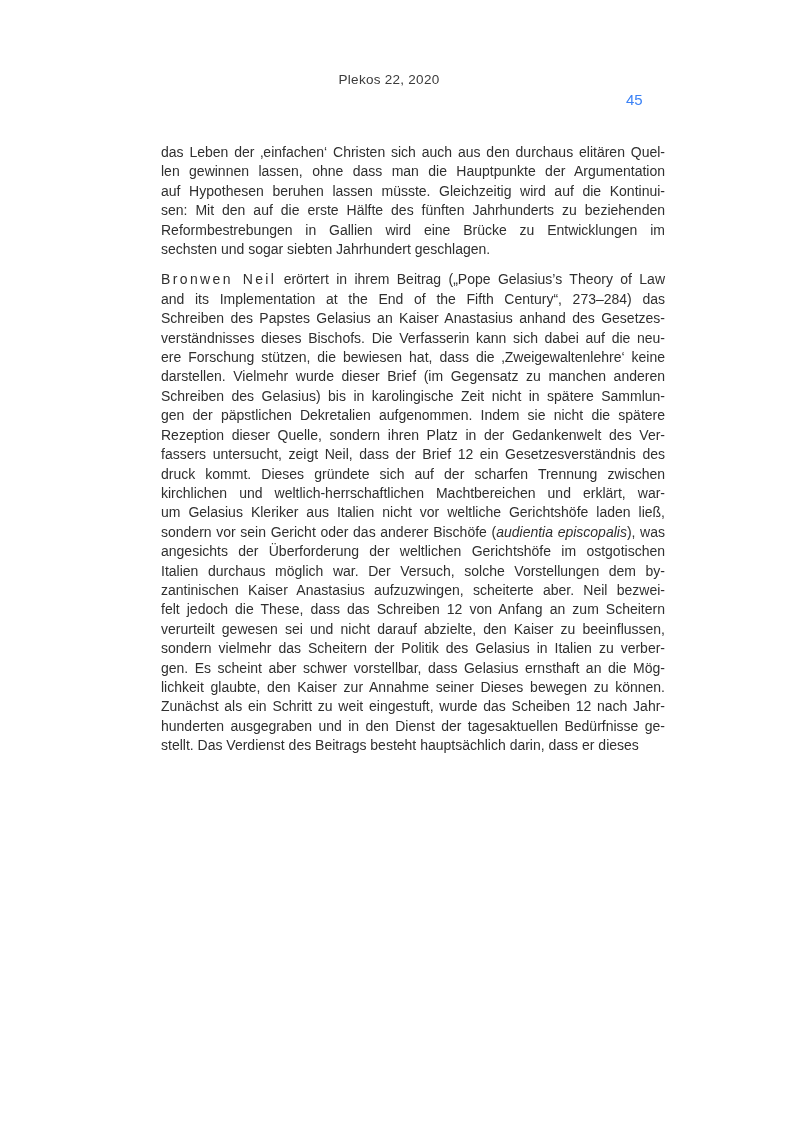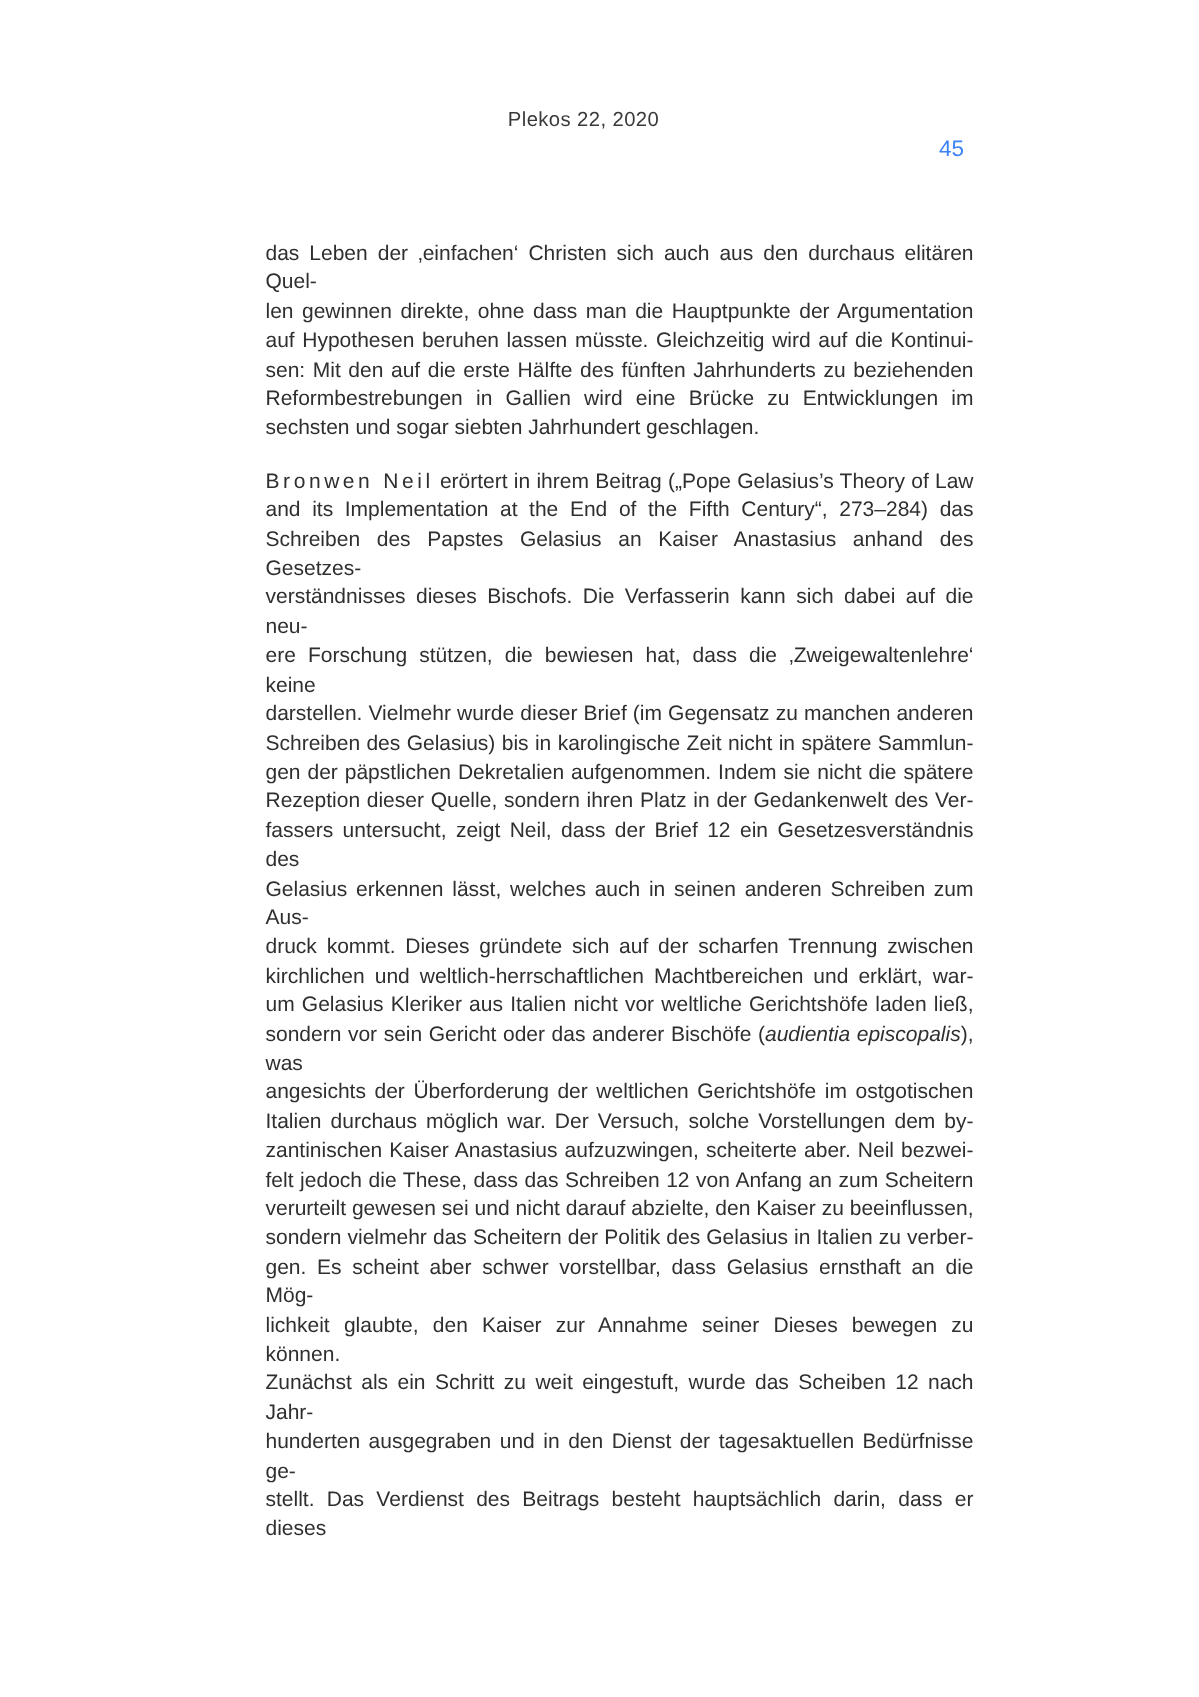--- a/index.html
+++ b/index.html
@@ -35,59 +35,58 @@
     margin-top: 24px;
   }
   .body-text {
     position: absolute;
     top: 143px;
     left: 161px;
     width: 504px;
     font-size: 14px;
     line-height: 19.4px;
   }
-  .paragraph { margin: 16px; }
+  .paragraph { margin: 0; }
   .paragraph + .paragraph { margin-top: 11px; }
   .line {
     text-align: justify;
     text-align-last: justify;
   }
   .line.last {
     text-align-last: left;
   }
   .seg-sp { letter-spacing: 0.17em; }
   .seg-it { font-style: italic; }
 </style>
 </head>
 <body>
 
 <div class="page">
   <div class="running-head">Plekos 22, 2020</div>
   <div class="page-number">45</div>
   <div class="body-text">
     <div class="paragraph">
         <div class="line"><span>das Leben der ‚einfachen‘ Christen sich auch aus den durchaus elitären Quel-</span></div>
-        <div class="line"><span>len gewinnen direkte, ohne dass man die Hauptpunkte der Argumentation</span></div>
+        <div class="line"><span>len gewinnen lassen, ohne dass man die Hauptpunkte der Argumentation</span></div>
         <div class="line"><span>auf Hypothesen beruhen lassen müsste. Gleichzeitig wird auf die Kontinui-</span></div>
         <div class="line"><span>sen: Mit den auf die erste Hälfte des fünften Jahrhunderts zu beziehenden</span></div>
         <div class="line"><span>Reformbestrebungen in Gallien wird eine Brücke zu Entwicklungen im</span></div>
         <div class="line last"><span>sechsten und sogar siebten Jahrhundert geschlagen.</span></div>
       </div>
     <div class="paragraph">
         <div class="line"><span class="seg-sp">Bronwen Neil</span><span> erörtert in ihrem Beitrag („Pope Gelasius’s Theory of Law</span></div>
         <div class="line"><span>and its Implementation at the End of the Fifth Century“, 273–284) das</span></div>
         <div class="line"><span>Schreiben des Papstes Gelasius an Kaiser Anastasius anhand des Gesetzes-</span></div>
         <div class="line"><span>verständnisses dieses Bischofs. Die Verfasserin kann sich dabei auf die neu-</span></div>
         <div class="line"><span>ere Forschung stützen, die bewiesen hat, dass die ‚Zweigewaltenlehre‘ keine</span></div>
         <div class="line"><span>darstellen. Vielmehr wurde dieser Brief (im Gegensatz zu manchen anderen</span></div>
         <div class="line"><span>Schreiben des Gelasius) bis in karolingische Zeit nicht in spätere Sammlun-</span></div>
         <div class="line"><span>gen der päpstlichen Dekretalien aufgenommen. Indem sie nicht die spätere</span></div>
         <div class="line"><span>Rezeption dieser Quelle, sondern ihren Platz in der Gedankenwelt des Ver-</span></div>
         <div class="line"><span>fassers untersucht, zeigt Neil, dass der Brief 12 ein Gesetzesverständnis des</span></div>
-        <div class="line"><span>Gelasius erkennen lässt, welches auch in seinen anderen Schreiben zum Aus-</span></div>
         <div class="line"><span>druck kommt. Dieses gründete sich auf der scharfen Trennung zwischen</span></div>
         <div class="line"><span>kirchlichen und weltlich-herrschaftlichen Machtbereichen und erklärt, war-</span></div>
         <div class="line"><span>um Gelasius Kleriker aus Italien nicht vor weltliche Gerichtshöfe laden ließ,</span></div>
         <div class="line"><span>sondern vor sein Gericht oder das anderer Bischöfe (</span><span class="seg-it">audientia episcopalis</span><span>), was</span></div>
         <div class="line"><span>angesichts der Überforderung der weltlichen Gerichtshöfe im ostgotischen</span></div>
         <div class="line"><span>Italien durchaus möglich war. Der Versuch, solche Vorstellungen dem by-</span></div>
         <div class="line"><span>zantinischen Kaiser Anastasius aufzuzwingen, scheiterte aber. Neil bezwei-</span></div>
         <div class="line"><span>felt jedoch die These, dass das Schreiben 12 von Anfang an zum Scheitern</span></div>
         <div class="line"><span>verurteilt gewesen sei und nicht darauf abzielte, den Kaiser zu beeinflussen,</span></div>
         <div class="line"><span>sondern vielmehr das Scheitern der Politik des Gelasius in Italien zu verber-</span></div>

